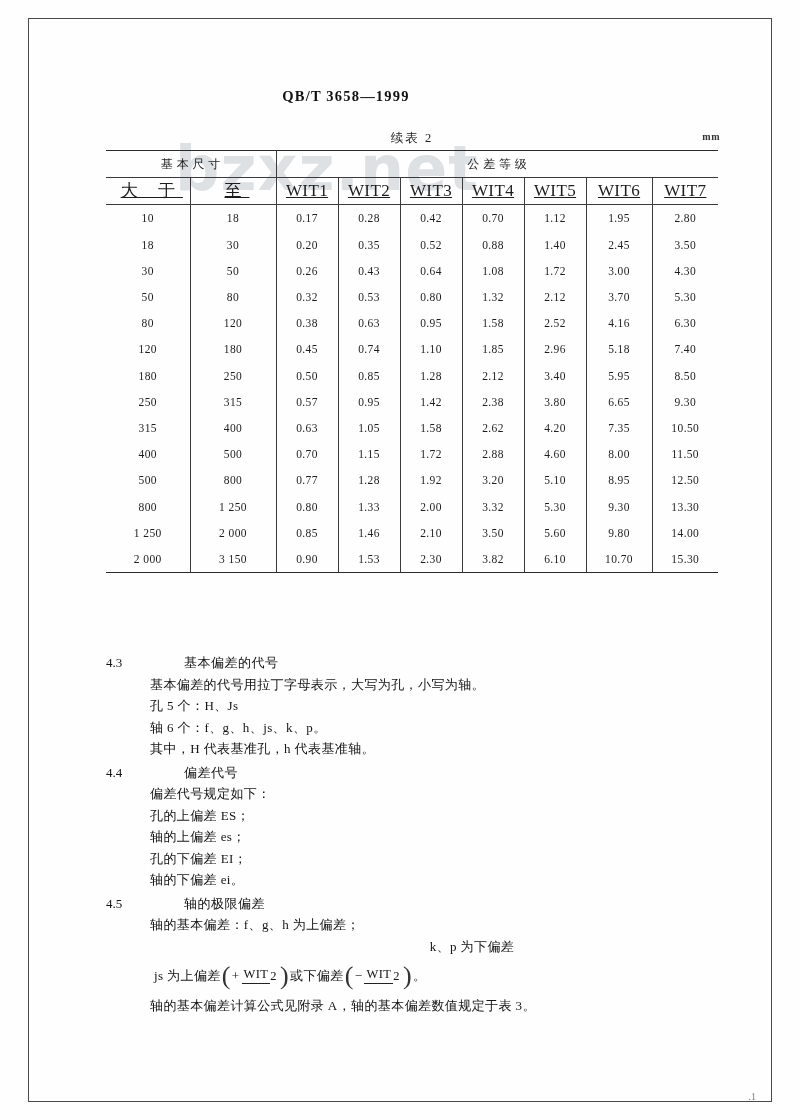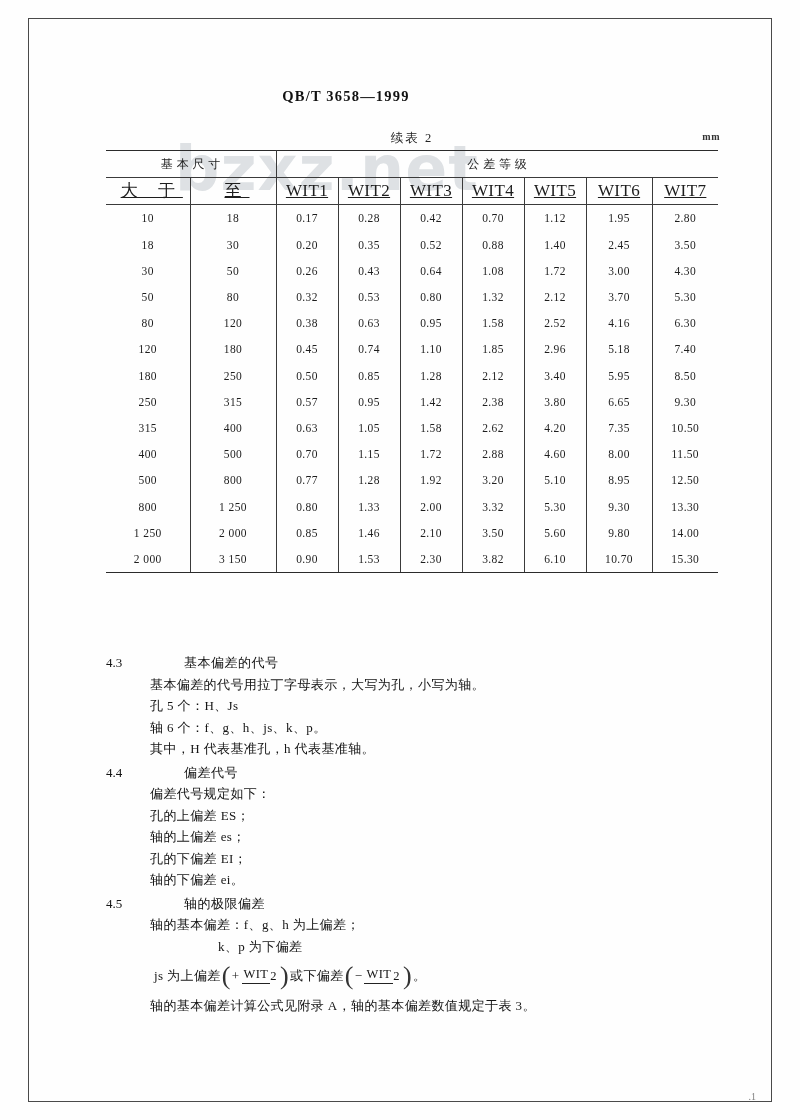--- a/index.html
+++ b/index.html
@@ -128,21 +128,21 @@
     margin-top: 2px;
     gap: 34px;
   }
   .clause-num {
     width: 44px;
     flex: 0 0 44px;
     font-size: 13px;
   }
   .clause-title { font-size: 13px; letter-spacing: 0.5px; }
   .para { margin-left: 44px; letter-spacing: 0.4px; }
-  .para.indent2 { margin-left: 112px; }
+  .para.indent2 { margin-left: 112px; text-align: center; }
   .formula-line {
     margin-left: 48px;
     display: flex;
     align-items: center;
     letter-spacing: 0.4px;
     height: 38px;
   }
   .frac {
     display: inline-flex;
     flex-direction: row;

